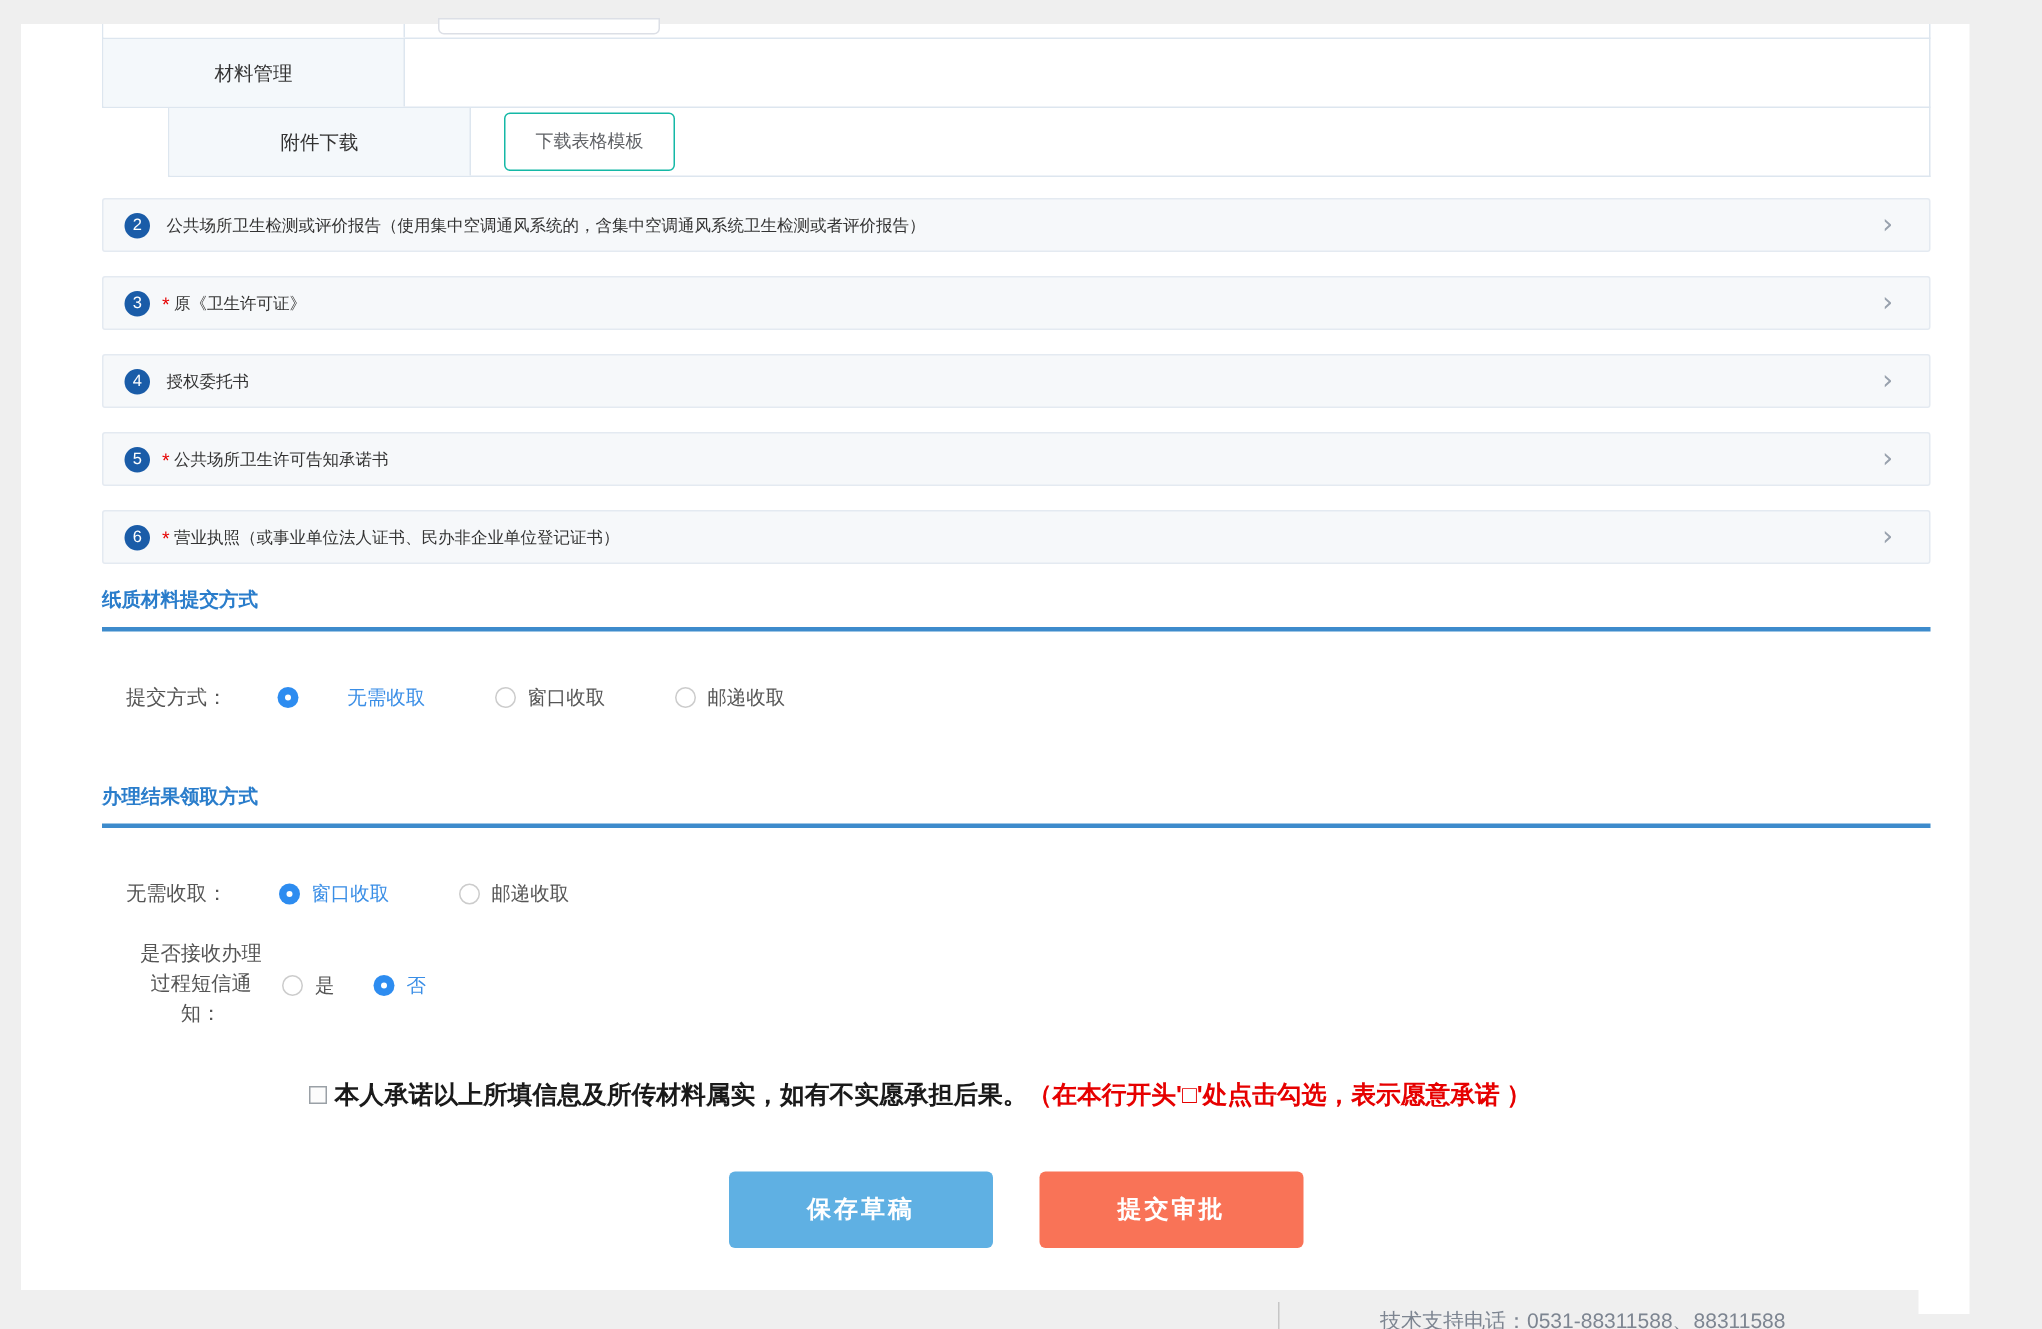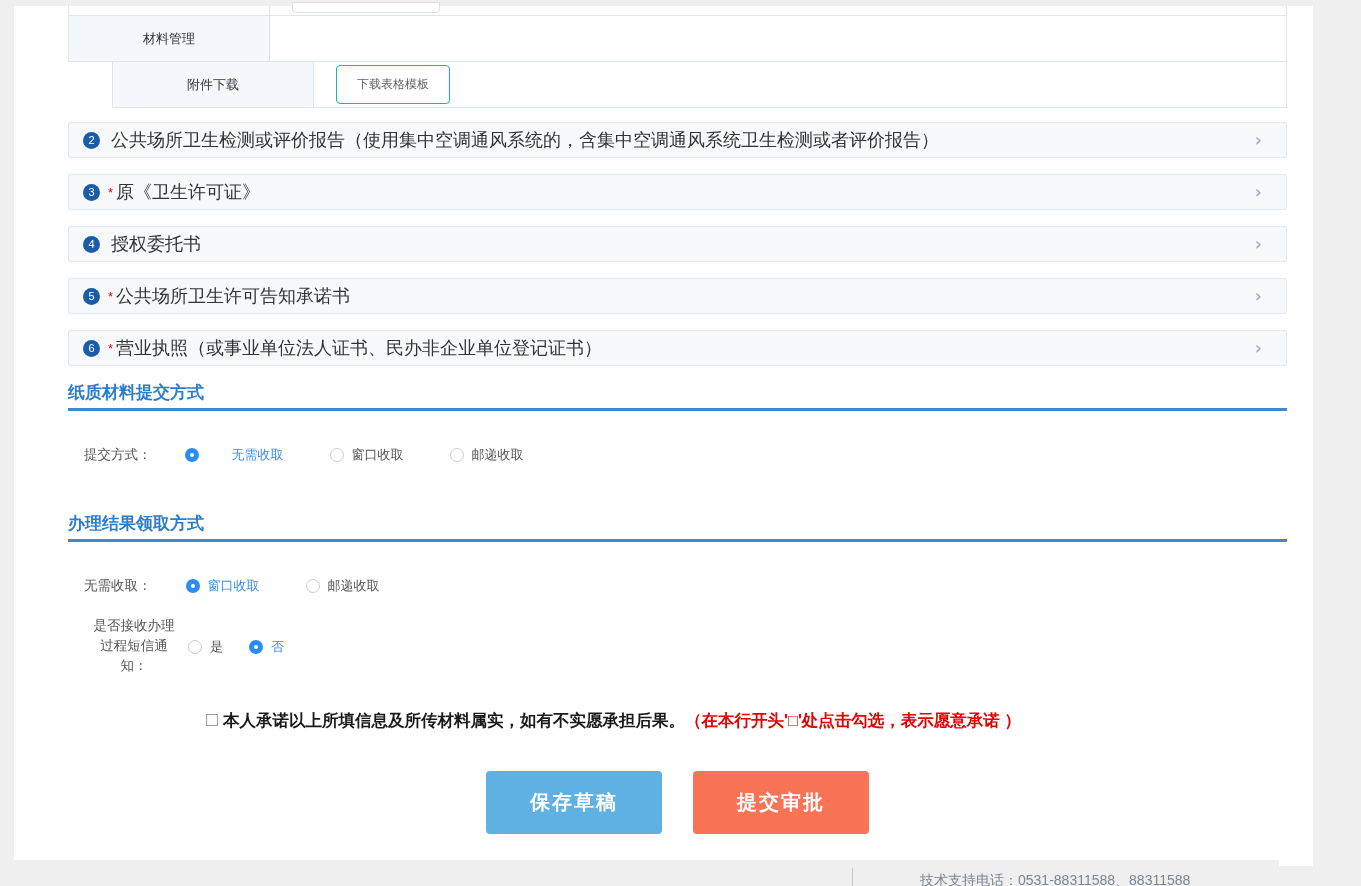--- a/index.html
+++ b/index.html
@@ -1,19 +1,19 @@
 <!DOCTYPE html>
 <html><head>
 <meta charset="utf-8">
 <style>
   * { margin:0; padding:0; box-sizing:border-box; }
   html,body { width:1361px; height:886px; }
   body { font-family:"Liberation Sans","DejaVu Sans",sans-serif; background:#efefef; }
   #stage { position:relative; width:1361px; height:886px; overflow:hidden; background:#efefef; }
-  #card { position:absolute; left:14px; top:6px; width:1299px; height:860px; background:#ffffff; }
+  #card { position:absolute; left:14px; top:16px; width:1299px; height:860px; background:#ffffff; }
 
   
   .mtable { position:absolute; left:54px; top:0; width:1219px; }
   .mtable .trow { display:flex; border:1px solid #dde6ef; border-top:none; }
   .mtable .trow.partial { height:10px; border-top:none; border-bottom:1px solid #dde6ef; position:relative; }
   .btn-frag { position:absolute; left:223px; top:-4px; width:148px; height:11px;
               border:1px solid #dcdfe6; border-radius:0 0 4px 4px; background:#fff; }
   .tlabel { width:201px; background:#f4f8fb; border-right:1px solid #dde6ef;
             display:flex; align-items:center; justify-content:center;
             font-size:13px; color:#333; }
@@ -23,26 +23,26 @@
   .dl-btn { background:#fff; border:1px solid #14b8a6; border-radius:4px; color:#606266;
             font-size:12px; padding:10px 20px; cursor:pointer; font-family:inherit; }
 
   
   .acc { position:absolute; left:54px; width:1219px; height:36px; background:#f6f8fa;
          border:1px solid #e4eaf1; border-radius:2px; display:flex; align-items:center;
          padding:0 14px; cursor:pointer; }
   .badge { width:17px; height:17px; border-radius:50%; background:#1a5ca8; color:#fff;
            font-size:11px; line-height:17px; text-align:center; flex:none; margin-right:8px; }
   .acc .mark { color:#e60000; font-size:13px; margin-right:3px; }
-  .acc .title { color:#333; font-size:18px; }
+  .acc .title { color:#333; font-size:11px; }
   .acc .chev { margin-left:auto; color:#98a1ad; font-size:18px; line-height:1;
                padding-right:10px; font-family:"DejaVu Sans",sans-serif; }
 
   
-  .sec-h { position:absolute; left:54px; color:#2a7dcb; font-size:17px; font-weight:bold; }
+  .sec-h { position:absolute; left:54px; color:#2a7dcb; font-size:13px; font-weight:bold; }
   .sec-line { position:absolute; left:54px; width:1219px; height:3px; background:#3d8bcc; }
 
   
   .frow { position:absolute; display:flex; align-items:flex-start; }
   .flabel { font-size:13.5px; color:#555; }
   .radio { width:14px; height:14px; border-radius:50%; flex:none; position:relative; cursor:pointer; }
   .radio.sel { background:#2d8cf0; }
   .radio.sel::after { content:""; position:absolute; left:5px; top:5px; width:4px; height:4px;
                       border-radius:50%; background:#fff; }
   .radio.unsel { background:#fff; border:1px solid #ccc; }
@@ -55,22 +55,22 @@
                font-size:13.5px; color:#555; line-height:20px; }
 
   
   .promise { position:absolute; left:192px; top:703px; display:flex; align-items:flex-start; }
   .cbox { width:12px; height:12px; border:1px solid #9aa0a6; background:#fcfcfc; margin-top:5px;
           margin-right:5px; flex:none; cursor:pointer; }
   .ptext { font-size:16.5px; font-weight:bold; color:#1a1a1a; line-height:22px; }
   .ptext .red { color:#e60000; }
 
   
-  .action-btn { position:absolute; top:765px; width:176px; height:63px; border:none; border-radius:4px;
-                color:#fff; font-size:20px; font-weight:bold; cursor:pointer; font-family:inherit;
+  .action-btn { position:absolute; top:765px; width:176px; height:51px; border:none; border-radius:4px;
+                color:#fff; font-size:16px; font-weight:bold; cursor:pointer; font-family:inherit;
                 letter-spacing:2px; }
   #save-btn { left:472px; background:#5fb0e3; }
   #submit-btn { left:679px; background:#f97357; }
 
   
   #footer { position:absolute; left:0; top:860px; width:1279px; height:26px; background:#efefef; }
   .f-divider { position:absolute; left:852px; top:8px; width:1px; height:18px; background:#c6c6c6; }
   .f-text { position:absolute; left:920px; top:12px; font-size:14px; color:#7d8591; white-space:nowrap; }
 </style>
 </head>

